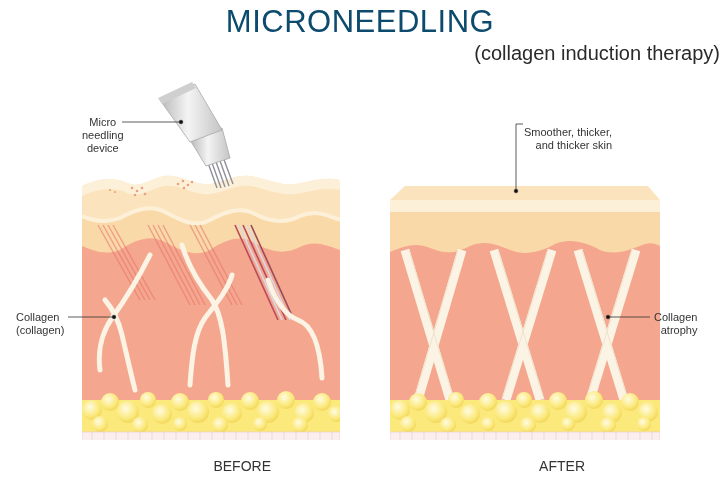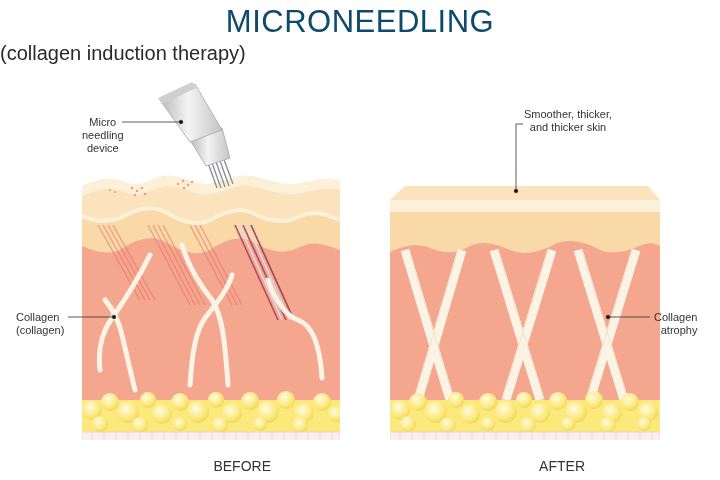--- a/index.html
+++ b/index.html
@@ -1,18 +1,18 @@
 <!DOCTYPE html>
 <html><head>
   <meta charset="utf-8">
   <style>
     html, body { margin: 0; padding: 0; background: #ffffff; }
     body { width: 720px; height: 480px; position: relative; overflow: hidden; font-family: "Liberation Sans", sans-serif; color: #2a2a2a; }
     .title { position: absolute; left: 0; width: 720px; top: 4px; text-align: center; font-size: 31px; letter-spacing: 0.5px; color: #0c4a6e; }
-    .subtitle { position: absolute; left: 0; width: 720px; top: 42px; text-align: left; font-size: 20px; color: #2a2a2a; }
+    .subtitle { position: absolute; left: 0; width: 720px; top: 42px; text-align: right; font-size: 20px; color: #2a2a2a; }
     .label { position: absolute; font-size: 11px; line-height: 13px; color: #333; text-align: center; }
     .caption { position: absolute; font-size: 14px; color: #333; text-align: right; width: 120px; }
     svg.art { position: absolute; left: 0; top: 0; }
   </style>
 </head>
 <body>
 
 <div class="title">MICRONEEDLING</div>
 <div class="subtitle">(collagen induction therapy)</div>
 
@@ -253,21 +253,21 @@
   <div>Micro</div>
   <div>needling</div>
   <div>device</div>
 </div>
 
 <div class="label" style="left:16px; top:311px; text-align:left;">
   <div>Collagen</div>
   <div>(collagen)</div>
 </div>
 
-<div class="label" style="left:524px; top:108px; text-align:center;">
+<div class="label" style="left:524px; top:126px; text-align:right;">
   <div>Smoother, thicker,</div>
   <div>and thicker skin</div>
 </div>
 
 <div class="label" style="left:654px; top:311px; text-align:right;">
   <div>Collagen</div>
   <div>atrophy</div>
 </div>
 
 <div class="caption" style="left:151px; top:458px;">BEFORE</div>

